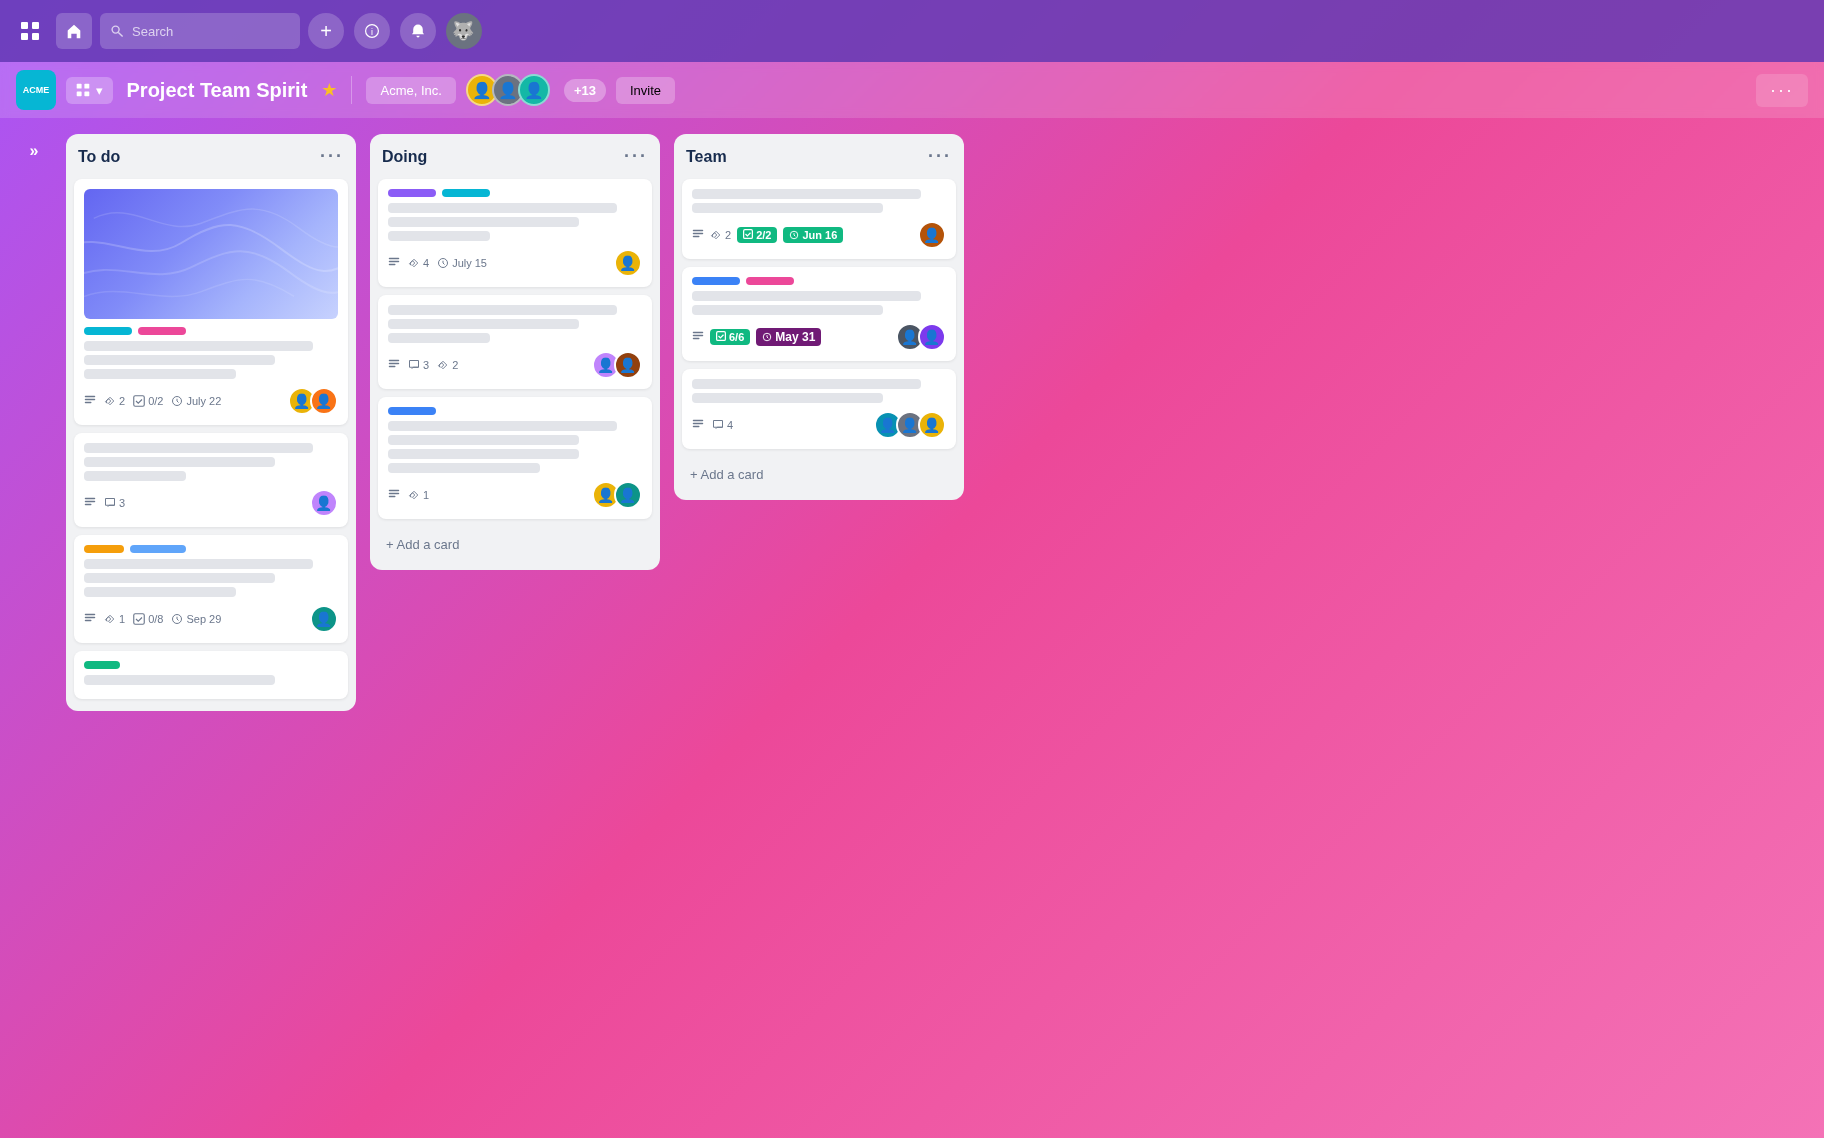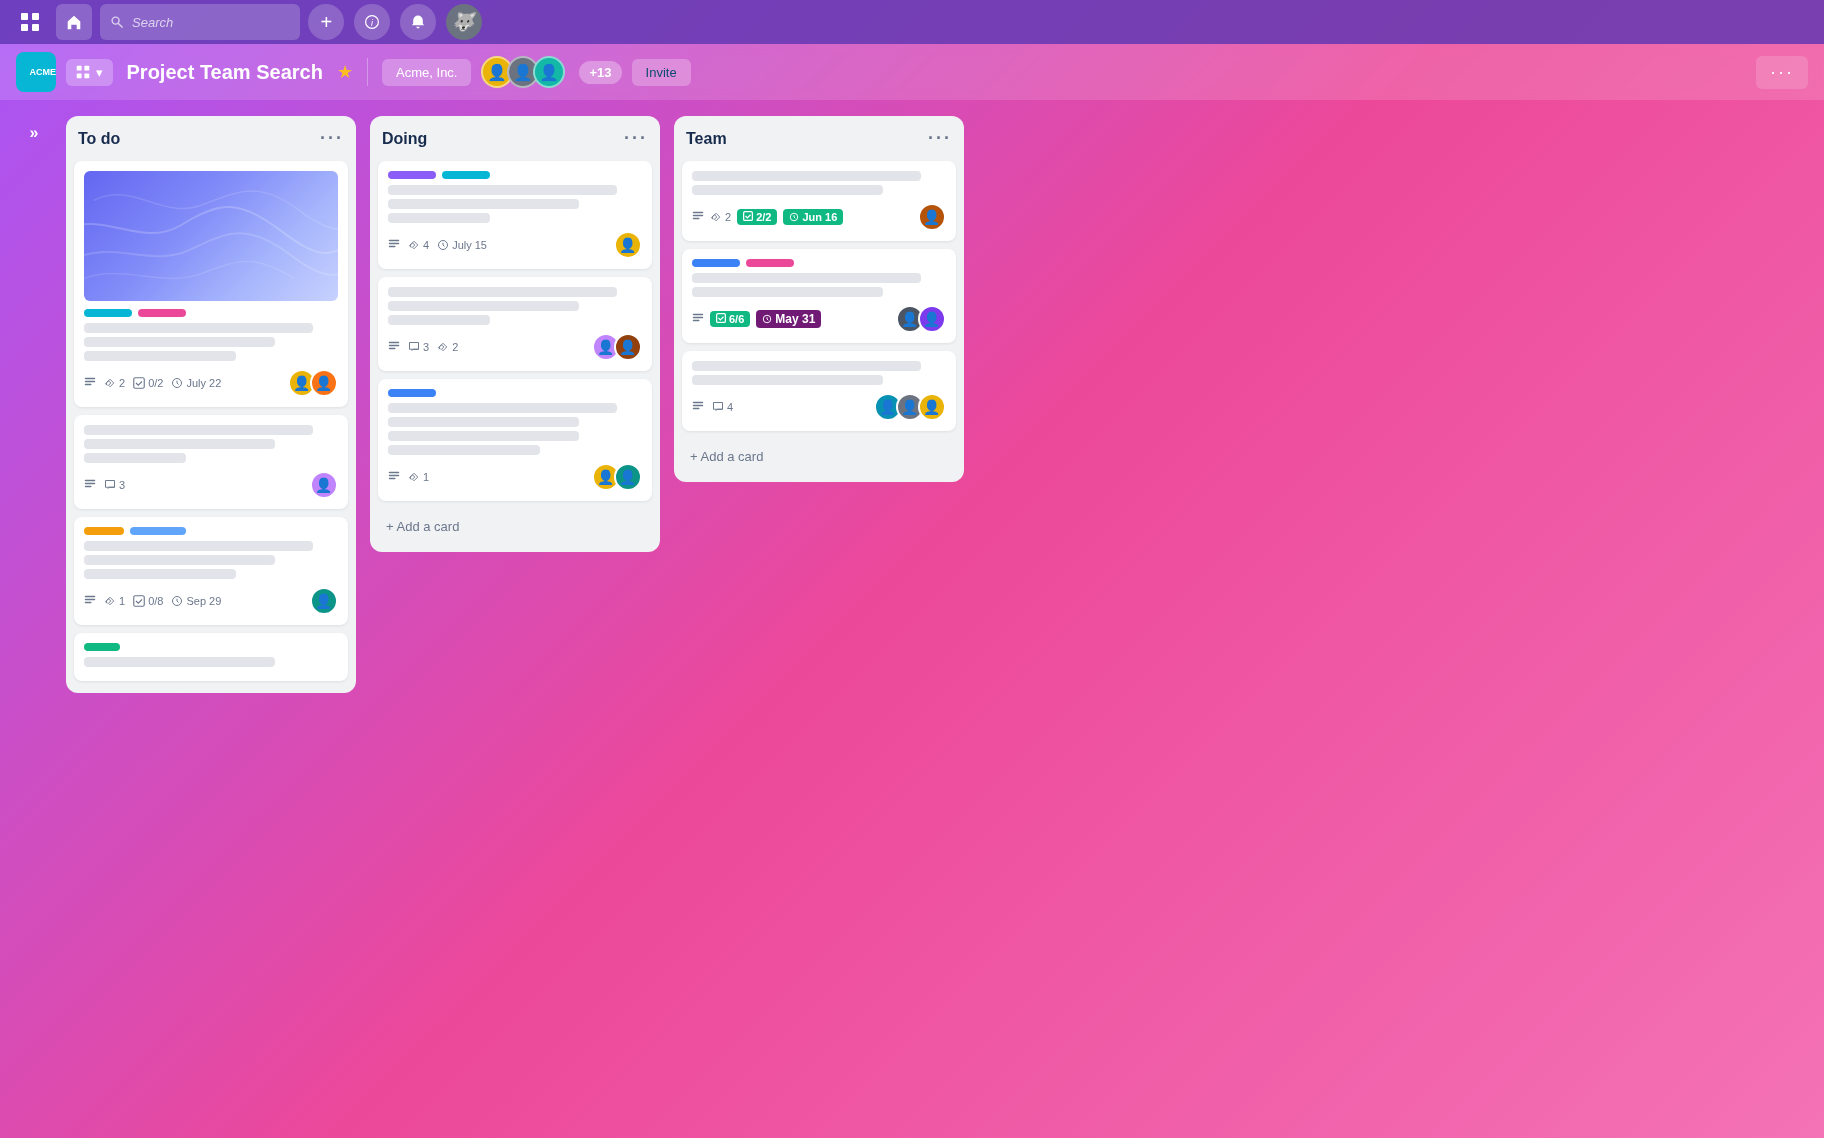--- a/index.html
+++ b/index.html
@@ -5,27 +5,26 @@
     * { box-sizing: border-box; margin: 0; padding: 0; }
     body {
       font-family: -apple-system, BlinkMacSystemFont, 'Segoe UI', sans-serif;
       background: linear-gradient(135deg, #a855f7 0%, #ec4899 50%, #f472b6 100%);
       height: 1138px;
       overflow: hidden;
     }
 
     
     .top-nav {
-      height: 44px;
+      height: 62px;
       background: rgba(100, 60, 180, 0.85);
       display: flex;
       align-items: center;
       padding: 0 12px;
       gap: 8px;
-      font-style: italic;
     }
     .nav-grid-icon {
       width: 36px; height: 36px;
       display: flex; align-items: center; justify-content: center;
       color: white; font-size: 20px; cursor: pointer;
     }
     .nav-home-btn {
       width: 36px; height: 36px;
       background: rgba(255,255,255,0.2);
       border-radius: 6px;
@@ -74,21 +73,21 @@
       display: flex;
       align-items: center;
       padding: 0 16px;
       gap: 10px;
       backdrop-filter: blur(4px);
     }
     .workspace-logo {
       width: 40px; height: 40px;
       background: #06b6d4;
       border-radius: 8px;
-      display: flex; align-items: center; justify-content: flex-end;
+      display: flex; align-items: center; justify-content: center;
       color: white; font-size: 10px; font-weight: 700;
     }
     .board-menu-btn {
       background: rgba(255,255,255,0.25);
       border-radius: 6px;
       padding: 6px 10px;
       color: white; font-size: 13px;
       display: flex; align-items: center; gap: 6px;
       cursor: pointer;
     }
@@ -126,21 +125,21 @@
       background: rgba(255,255,255,0.3);
       border-radius: 20px;
       padding: 4px 10px;
       color: white; font-size: 13px; font-weight: 600;
       margin-left: 4px;
     }
     .invite-btn {
       background: rgba(255,255,255,0.25);
       border-radius: 6px;
       padding: 6px 14px;
-      color: #0c4a6e; font-size: 13px;
+      color: #000000; font-size: 13px;
       cursor: pointer;
     }
     .more-btn {
       background: rgba(255,255,255,0.15);
       border-radius: 6px;
       padding: 6px 14px;
       color: white; font-size: 18px;
       cursor: pointer; letter-spacing: 2px;
     }
 
@@ -344,21 +343,21 @@
   </div>
   <div class="board-menu-btn">
     <svg width="14" height="14" viewBox="0 0 20 20" fill="white">
       <rect x="1" y="1" width="7" height="7" rx="1"></rect>
       <rect x="12" y="1" width="7" height="7" rx="1"></rect>
       <rect x="1" y="12" width="7" height="7" rx="1"></rect>
       <rect x="12" y="12" width="7" height="7" rx="1"></rect>
     </svg>
     <span style="color:white;">▾</span>
   </div>
-  <span class="board-title">Project Team Search</span>
+  <span class="board-title">Project Team Spirit</span>
   <span class="star-btn">★</span>
 
   <div style="width:1px;height:28px;background:rgba(255,255,255,0.3);margin:0 4px;"></div>
 
   <div class="workspace-btn">
     <span>Acme, Inc.</span>
   </div>
 
   <div class="member-avatars">
     <div class="member-avatar av-yellow">👤</div>

